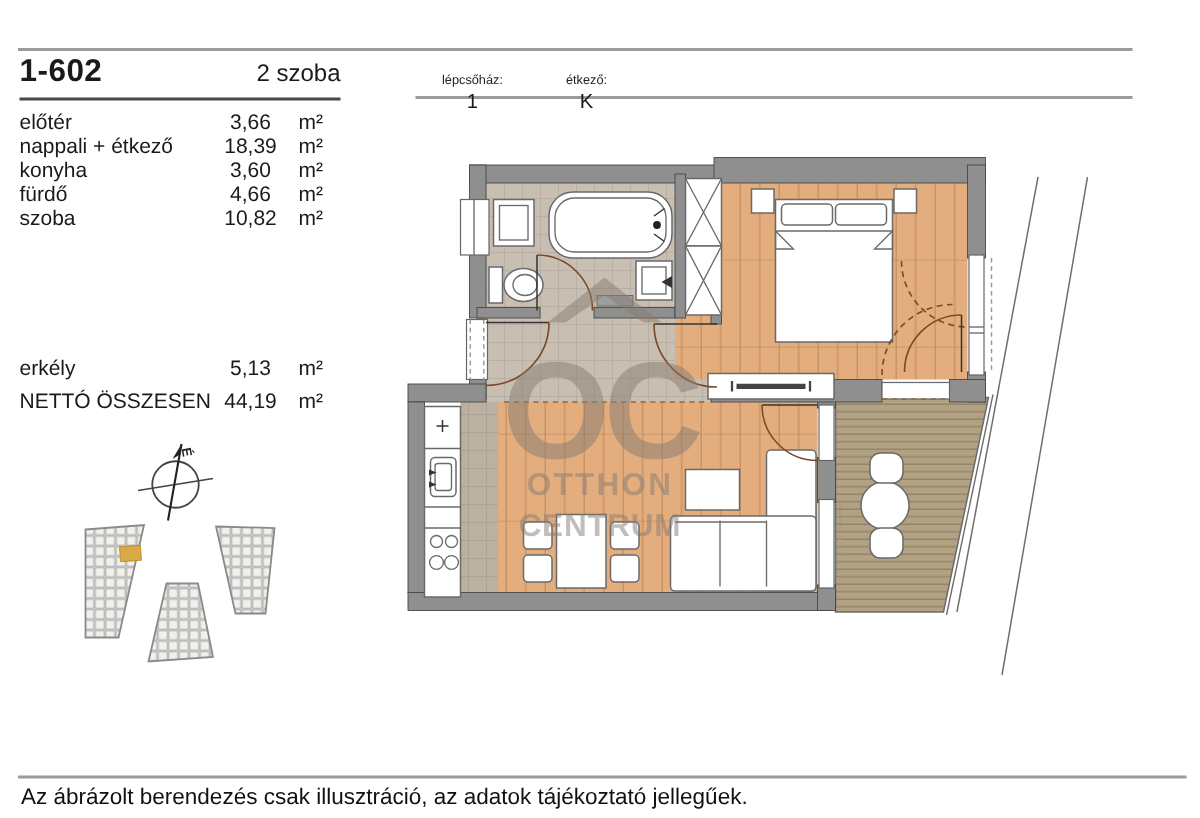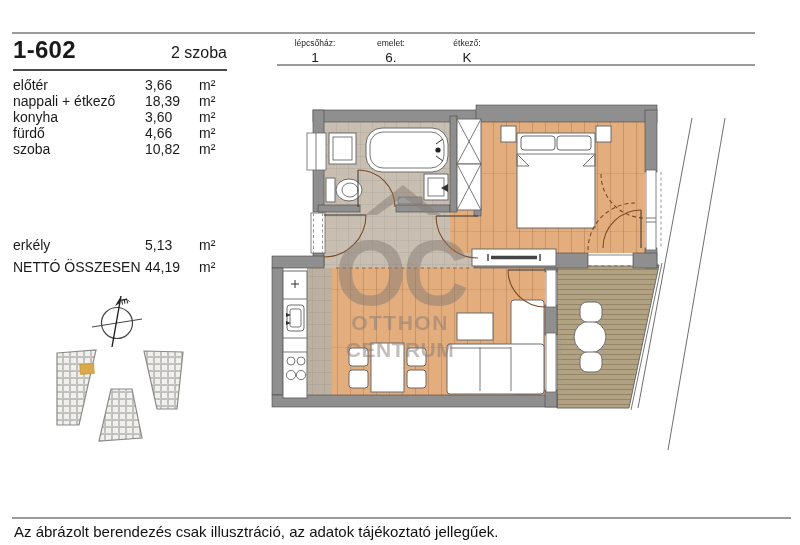--- a/index.html
+++ b/index.html
@@ -9,34 +9,34 @@
     font-family:"Liberation Sans",sans-serif;
   }
   .abs{position:absolute}
   .topline{left:12px;top:32px;width:743px;height:2px;background:#9b9b9b}
   .bottomline{left:12px;top:517px;width:779px;height:2px;background:#9b9b9b}
   .disclaimer{left:14px;top:523px;font-size:15px;color:#111}
 
   .panel{left:13px;top:36px;width:214px}
   .titlerow{display:flex;justify-content:space-between;align-items:baseline;
     padding-bottom:5px;border-bottom:2px solid #4a4a4a}
-  .unit-id{font-size:24px;font-weight:bold;letter-spacing:.3px}
+  .unit-id{font-size:21px;font-weight:bold;letter-spacing:.3px}
   .room-count{font-size:16px}
   .rooms{margin-top:6px}
   .row{display:flex;font-size:14px;height:16px;align-items:center}
   .rname{flex:1}
-  .rarea{width:44px;text-align:left}
+  .rarea{width:44px;text-align:center}
   .runit{width:28px;text-align:left;margin-left:10px}
   .bold{font-weight:normal}
   .summary{left:13px;top:237px;width:214px}
   .summary .total{margin-top:6px}
 
   .header-table{left:277px;top:33px;width:478px;height:31px;
     border-bottom:2px solid #9b9b9b;display:flex}
-  .hcell{width:76px;text-align:center;padding-top:5px}
+  .hcell{width:76px;text-align:center;padding-top:15px}
   .hlabel{font-size:8.5px;color:#222}
   .hvalue{font-size:13.5px;margin-top:2px}
 
   svg.plan{left:0;top:0}
   .wall{fill:var(--wall);stroke:#474747;stroke-width:.6}
   .furn{fill:#fff;stroke:#6a6a6a;stroke-width:1}
   .win{fill:#fff;stroke:#666;stroke-width:.8}
   .door{fill:none;stroke:#7c4a28;stroke-width:1.1}
   .doord{fill:none;stroke:#7c4a28;stroke-width:1.1;stroke-dasharray:4 3}
   .dash{fill:none;stroke:#8a6a4a;stroke-width:1;stroke-dasharray:3.5 3}
@@ -95,24 +95,20 @@
     <span class="rname">NETTÓ ÖSSZESEN</span>
     <span class="rarea">44,19</span>
     <span class="runit">m²</span>
   </div>
 </div>
 
 <div class="abs header-table">
   <div class="hcell">
     <div class="hlabel">lépcsőház:</div>
     <div class="hvalue">1</div>
-  </div>
-  <div class="hcell">
-    <div class="hlabel">emelet:</div>
-    <div class="hvalue">6.</div>
   </div>
   <div class="hcell">
     <div class="hlabel">étkező:</div>
     <div class="hvalue">K</div>
   </div>
 </div>
 
 <svg class="abs plan" width="800" height="545" viewBox="0 0 800 545">
   <defs>
     <pattern id="grid" width="12" height="12" patternUnits="userSpaceOnUse">

